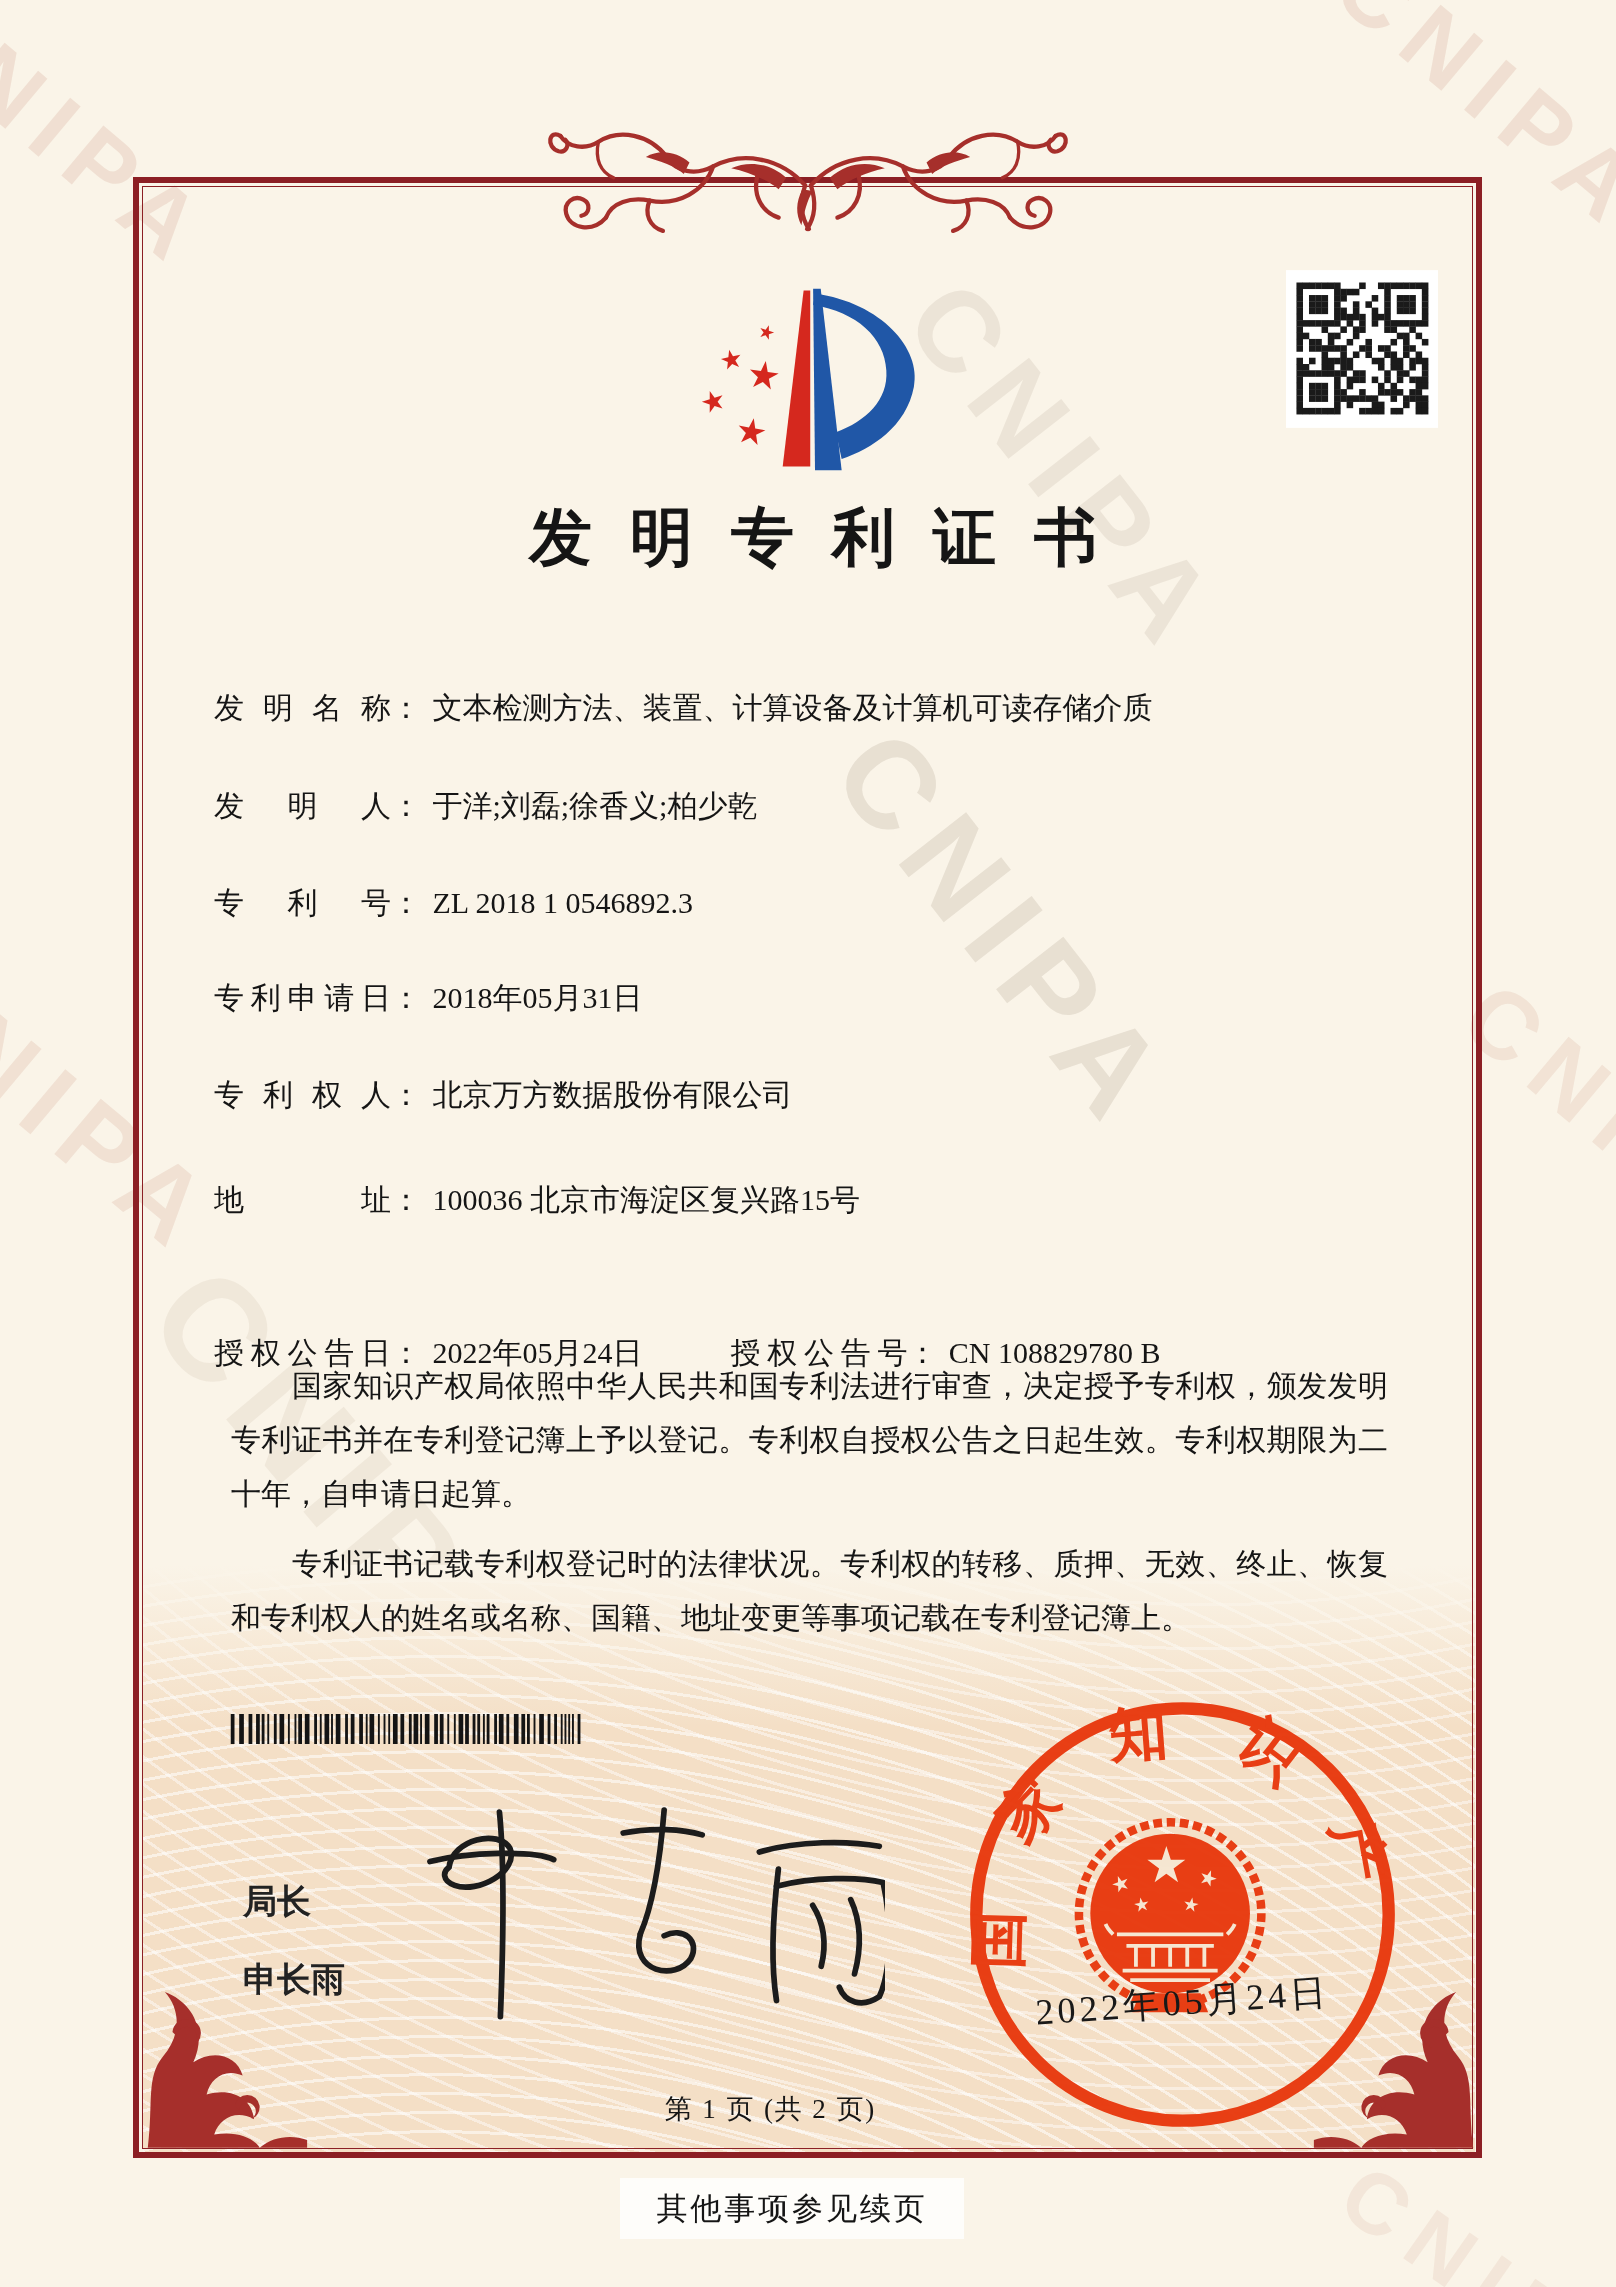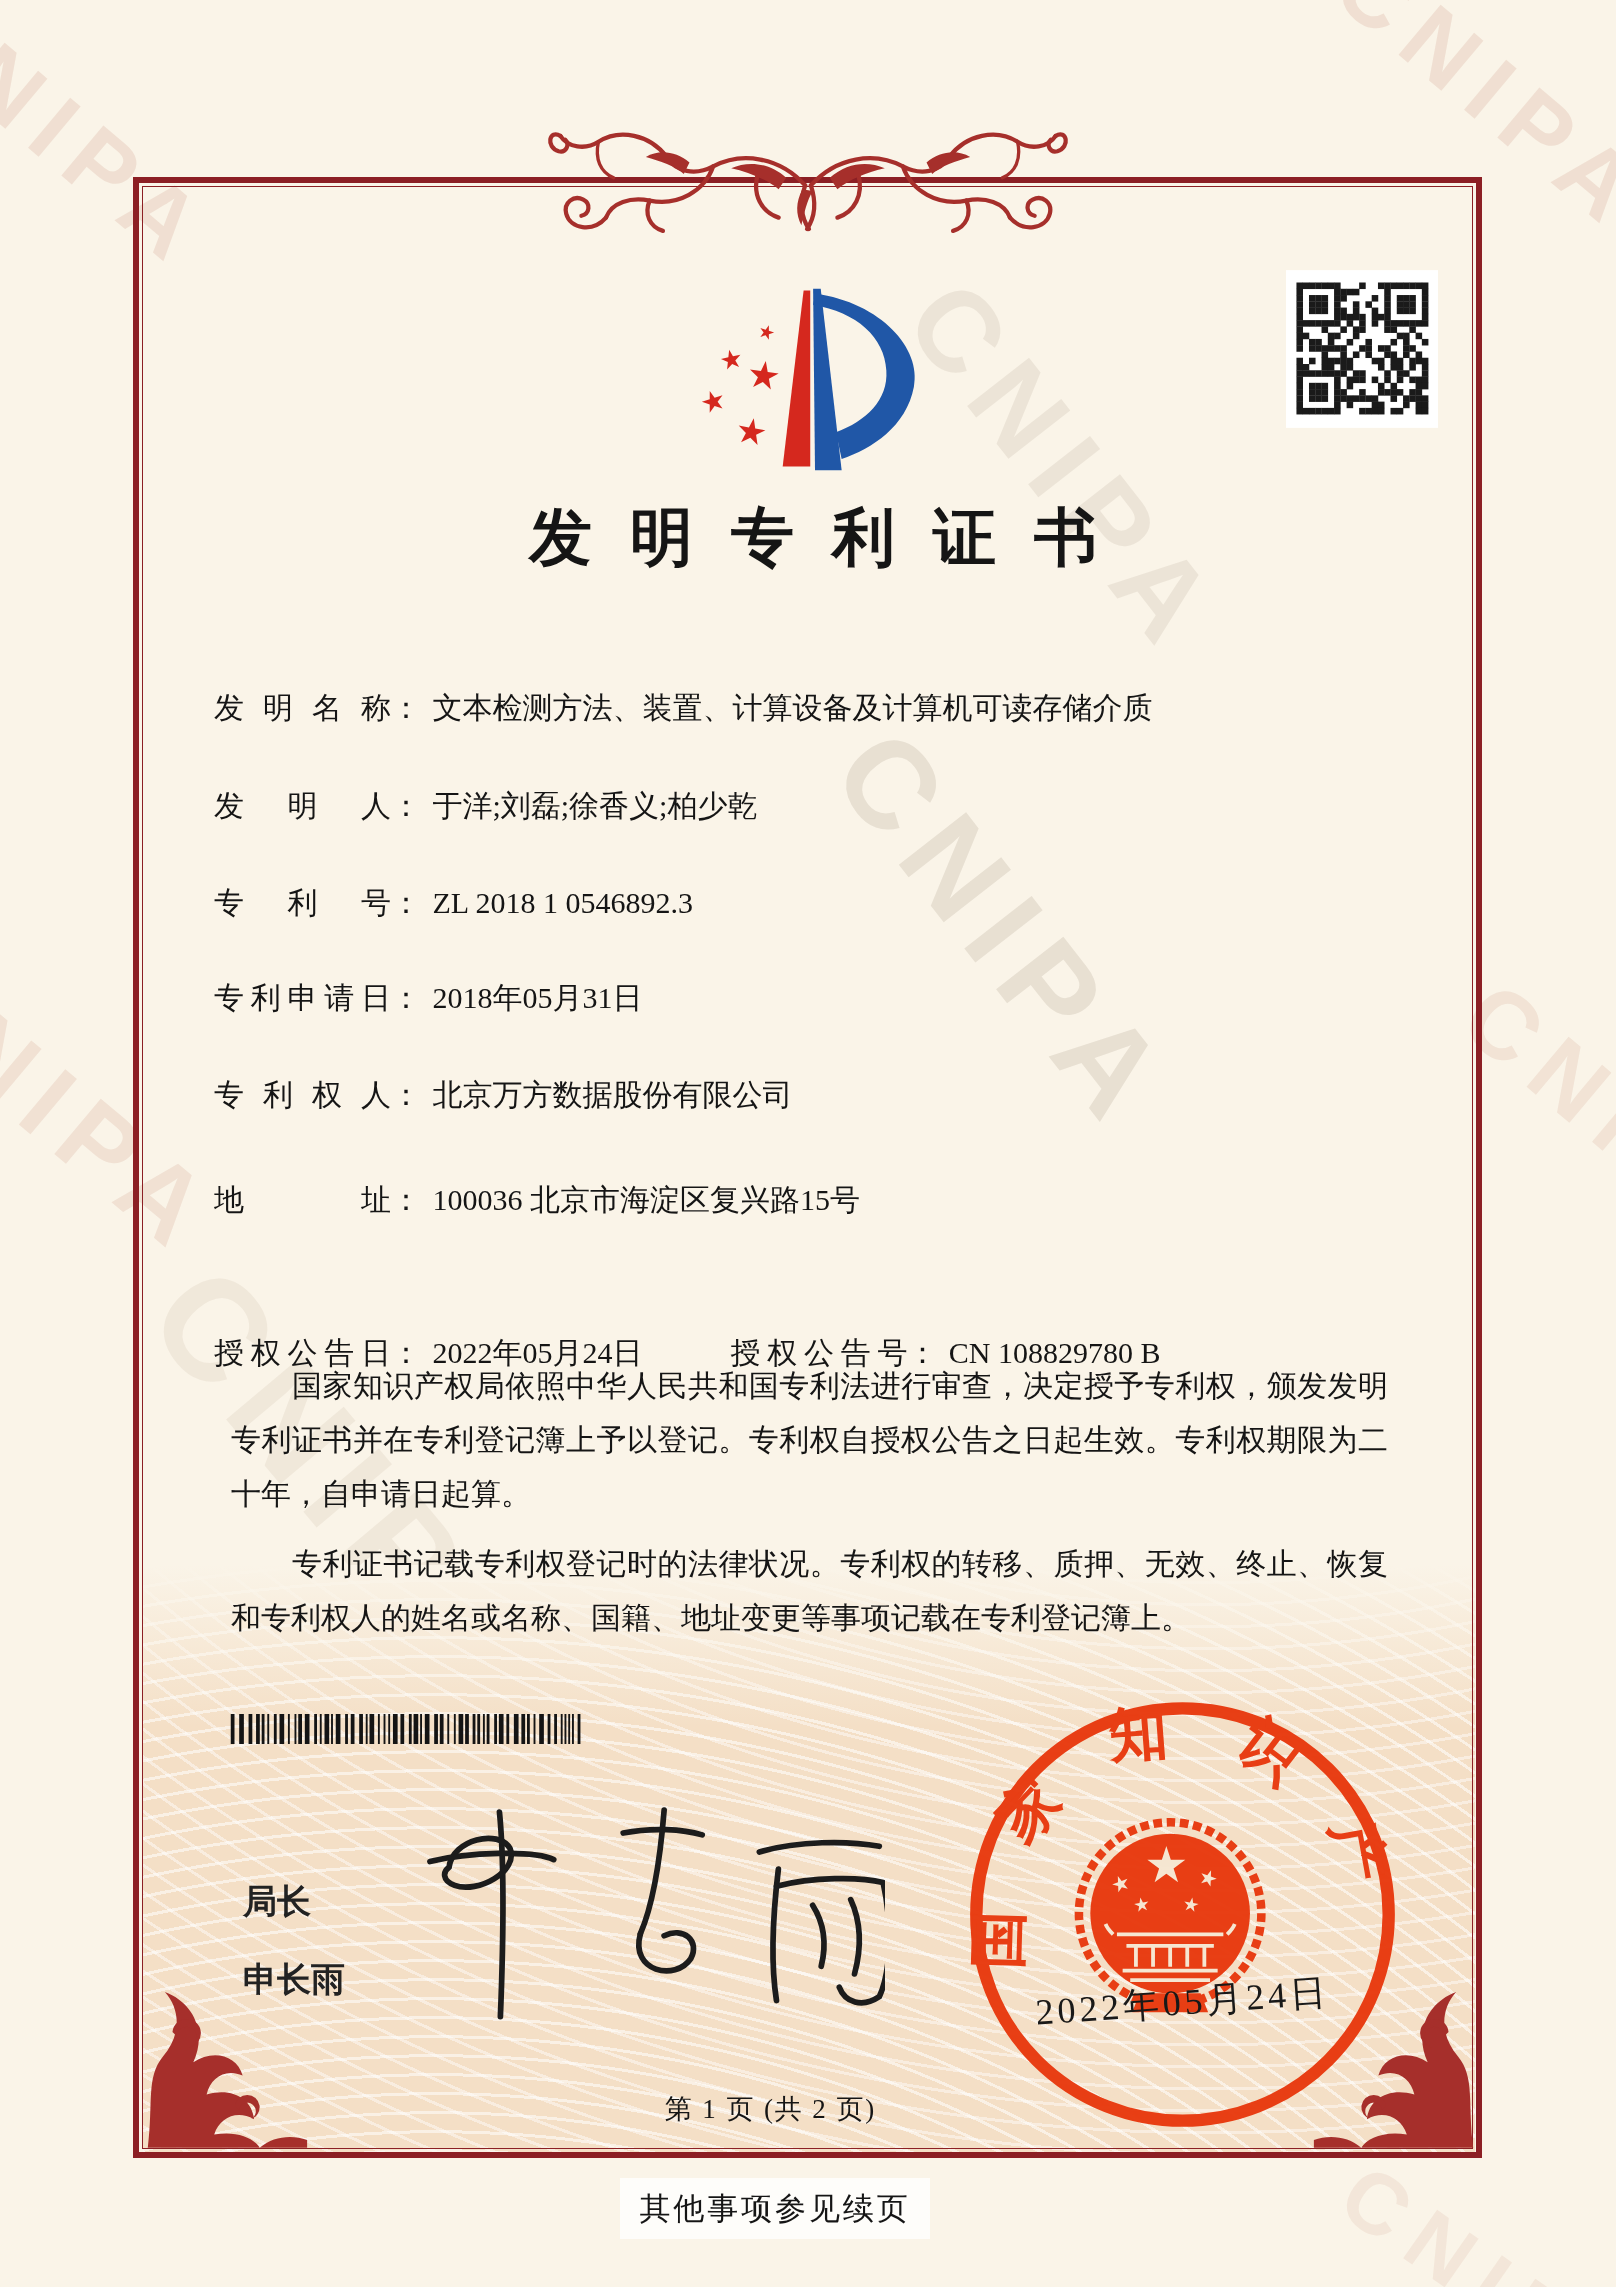--- a/index.html
+++ b/index.html
@@ -44,21 +44,21 @@
   .r1{top:688px;} .r2{top:786px;} .r3{top:883px;} .r4{top:978px;}
   .r5{top:1075px;} .r6{top:1172px;margin-top:8px;} .r7{top:1333px;}
   .paras{position:absolute;left:215px;top:1343px;width:1189px;font-size:30px;
          line-height:54px;text-align:justify;z-index:3;}
   .paras p{margin:16px;text-indent:61px;}
   .director{position:absolute;left:243px;top:1862px;z-index:4;
             font-family:"Liberation Sans","DejaVu Sans",sans-serif;font-weight:bold;
             font-size:34px;color:#222;line-height:78px;}
   .page-info{position:absolute;left:609px;top:2091px;width:323px;text-align:center;
              font-size:27px;z-index:4;letter-spacing:1.9px;}
-  .cont-box{position:absolute;left:620px;top:2178px;width:310px;height:61px;z-index:3;
+  .cont-box{position:absolute;left:620px;top:2178px;width:344px;height:61px;z-index:3;
             background:#fefdfa;display:flex;align-items:center;justify-content:center;
             font-size:31px;letter-spacing:2.9px;}
   
   .logo{position:absolute;left:699px;top:282px;z-index:3;}
   .qr{position:absolute;left:1286px;top:270px;z-index:3;}
   .orn-top{position:absolute;left:537px;top:119px;z-index:3;}
   .orn-bl{position:absolute;left:144px;top:1986px;z-index:2;}
   .orn-br{position:absolute;left:1311px;top:1986px;z-index:2;transform:scaleX(-1);}
   .barcode{position:absolute;left:228px;top:1714px;z-index:3;}
   .signature{position:absolute;left:409px;top:1793px;z-index:4;}

